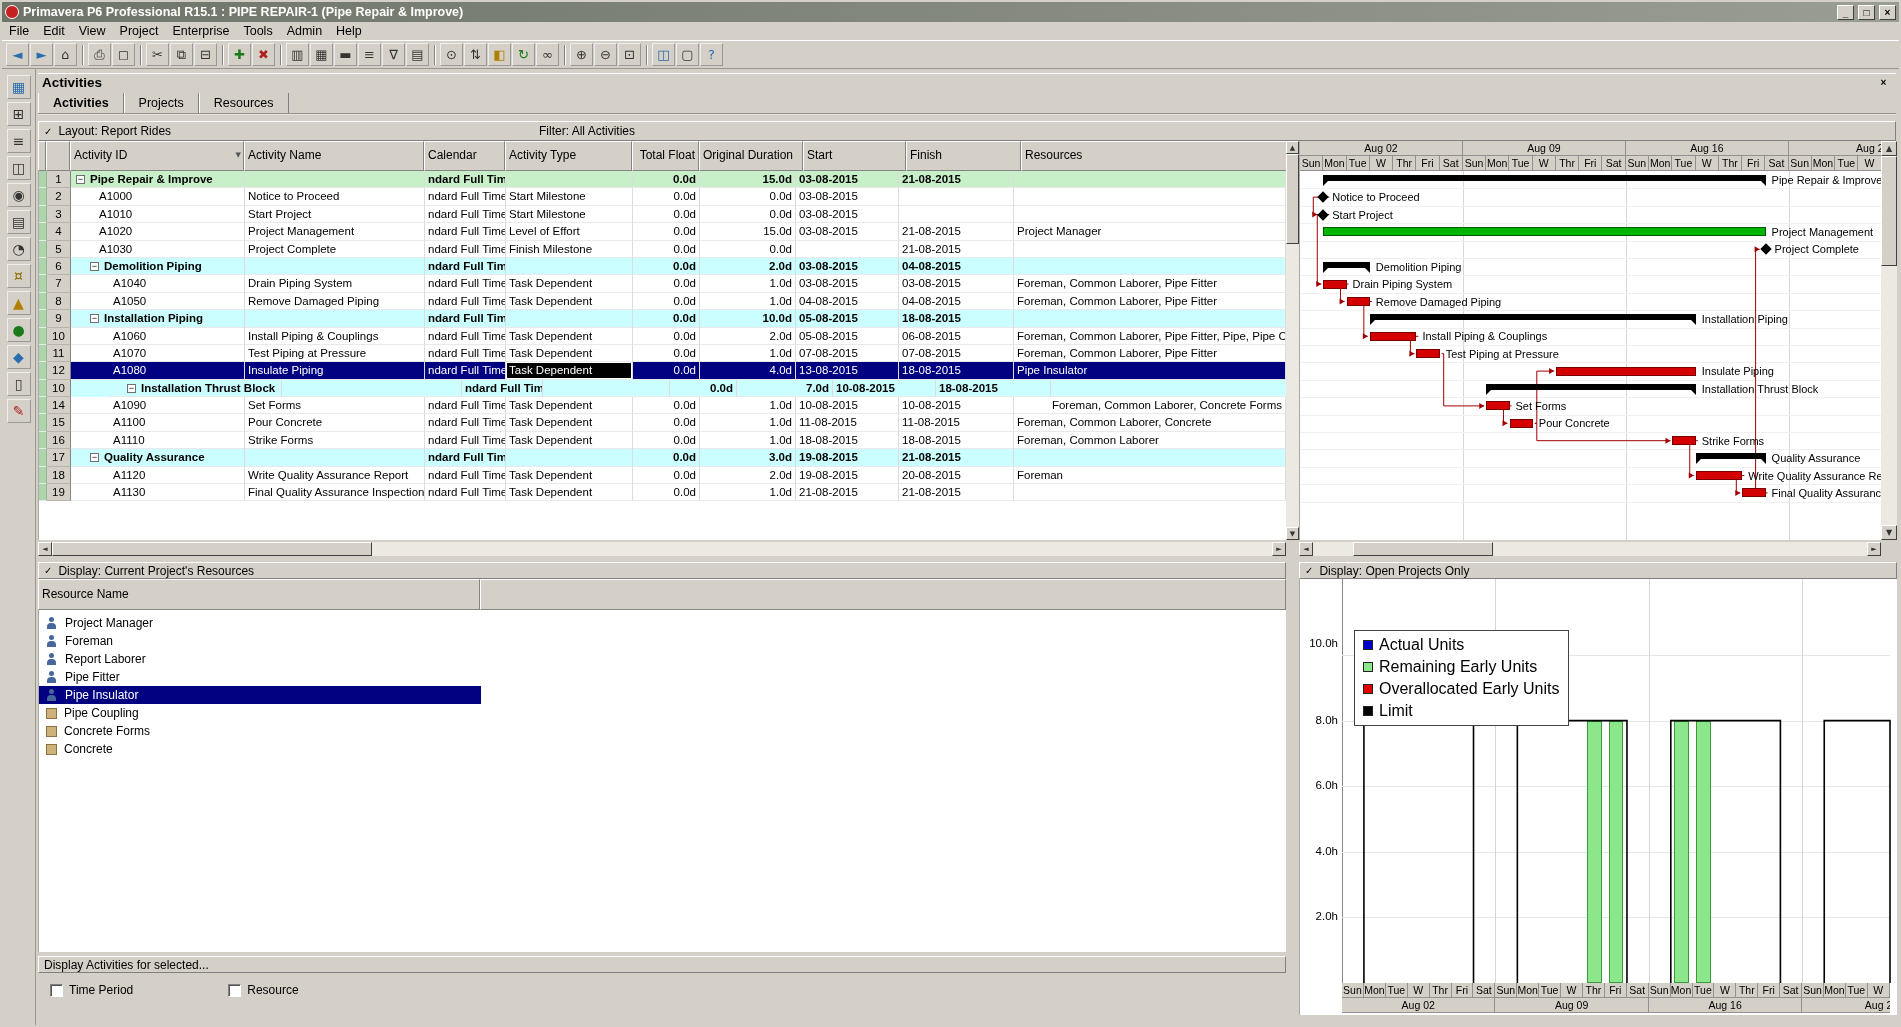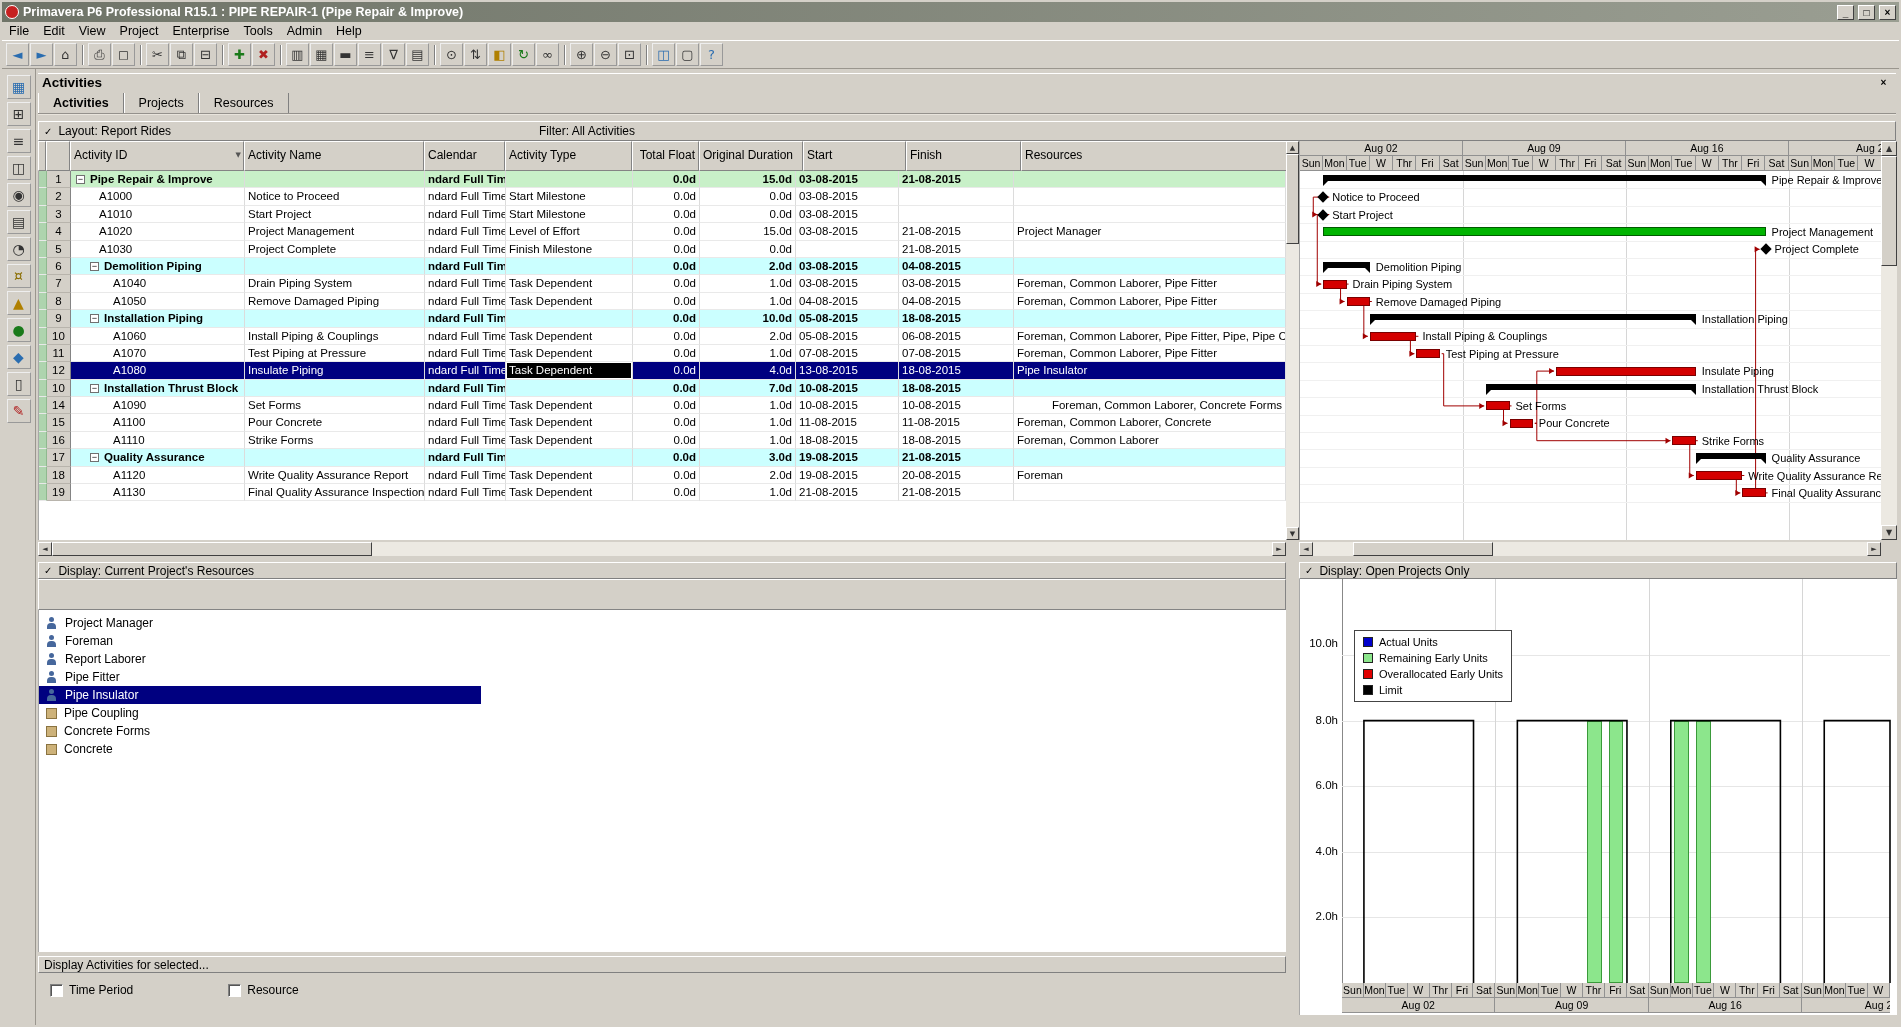--- a/index.html
+++ b/index.html
@@ -96,21 +96,21 @@
   .hgrid{position:absolute;left:42px;width:548px;height:1px;background:#e6e6e6;}
   .hvline{position:absolute;top:0;height:404px;width:1px;background:#d6d6d6;}
   .hyaxis{position:absolute;left:42px;top:0;height:404px;width:1px;background:#888;}
   .hbase{position:absolute;left:42px;top:404px;width:548px;height:1px;background:#555;}
   .hbar-col{position:absolute;background:#8ce68c;border:1px solid #3a9a3a;z-index:3;}
   #limit-svg{position:absolute;left:0;top:0;z-index:5;pointer-events:none;}
   #h-days,#h-weeks{position:absolute;display:flex;overflow:hidden;width:548px;height:15px;}
   #h-days{top:404px;}
   #h-weeks{top:419px;}
   #legend{position:absolute;left:54px;top:51px;background:#fff;border:1px solid #444;padding:5px 8px;display:flex;flex-direction:column;gap:4px;z-index:6;}
-  .leg-row{display:flex;align-items:center;gap:6px;font-size:11px;}
+  .leg-row{display:flex;align-items:center;gap:6px;font-size:16px;}
   .leg-sw{width:10px;height:10px;border:1px solid #222;flex:none;}
 
   
   #cb-row{position:absolute;left:38px;top:978px;width:1248px;height:24px;display:flex;align-items:center;gap:95px;padding-left:12px;}
   .cbwrap{display:flex;align-items:center;gap:6px;}
   .cb{width:13px;height:13px;background:#fff;border:1px solid;border-color:#808080 #fff #fff #808080;box-shadow:inset 1px 1px 0 #555;}
   .cblabel{font-size:12px;}
 </style>
 </head>
 <body>
@@ -369,21 +369,21 @@
         <div class="td editor" style="width: 127px;">Task Dependent</div>
         <div class="td r" style="width: 67px;">0.0d</div>
         <div class="td r" style="width: 96px;">4.0d</div>
         <div class="td" style="width: 103px;">13-08-2015</div>
         <div class="td" style="width: 115px;">18-08-2015</div>
         <div class="td" style="width: 272px;">Pipe Insulator</div>
       </div>
       <div class="trow group">
         <div class="td tstrip"></div>
         <div class="td num">10</div>
-        <div class="td" style="width: 174px;"><span class="expander x1">−</span><span class="gname">Installation Thrust Block</span></div>
+        <div class="td" style="width: 174px; margin-left: 37px;"><span class="expander x1">−</span><span class="gname">Installation Thrust Block</span></div>
         <div class="td" style="width: 180px;"></div>
         <div class="td" style="width: 81px;">ndard Full Time</div>
         <div class="td" style="width: 127px;"></div>
         <div class="td r" style="width: 67px;">0.0d</div>
         <div class="td r" style="width: 96px;">7.0d</div>
         <div class="td" style="width: 103px;">10-08-2015</div>
         <div class="td" style="width: 115px;">18-08-2015</div>
         <div class="td" style="width: 272px;"></div>
       </div>
       <div class="trow activity">
@@ -616,20 +616,21 @@
 <div class="hbar" style="left:38px;top:562px;width:1248px;">
   <span class="chk-glyph icon-font">✓</span>
   <span>Display: Current Project's Resources</span>
 </div>
 <div class="hbar" style="left:1299px;top:562px;width:598px;">
   <span class="chk-glyph icon-font">✓</span>
   <span>Display: Open Projects Only</span>
 </div>
 
 <div id="res-header">
+  <div class="th" style="width:442px;">Resource Name</div>
   <div class="th" style="flex:1;"></div>
 </div>
 <div id="res-body">
   <div id="res-list">
       <div class="rrow">
         <span class="labor-icon"></span>
         <span class="rname">Project Manager</span>
       </div>
       <div class="rrow">
         <span class="labor-icon"></span>

